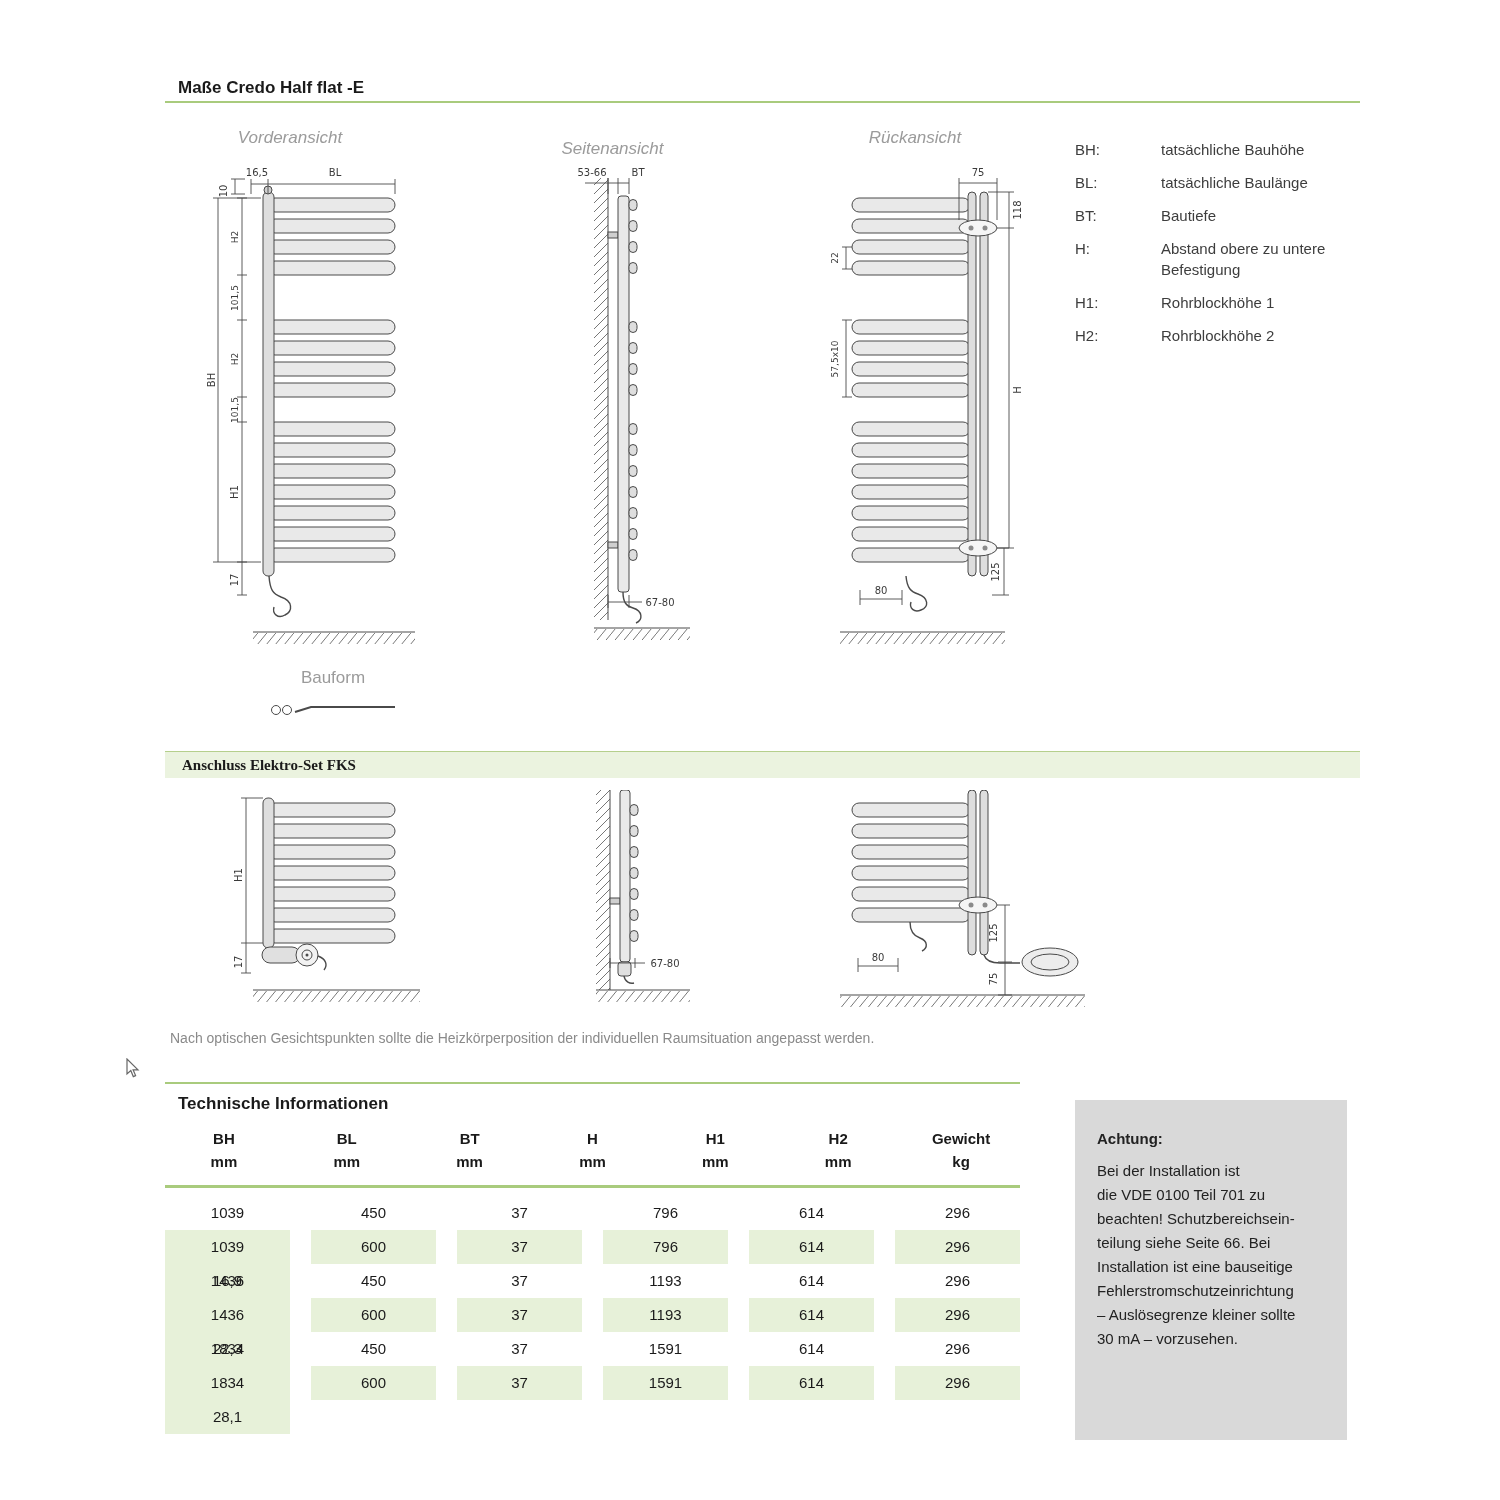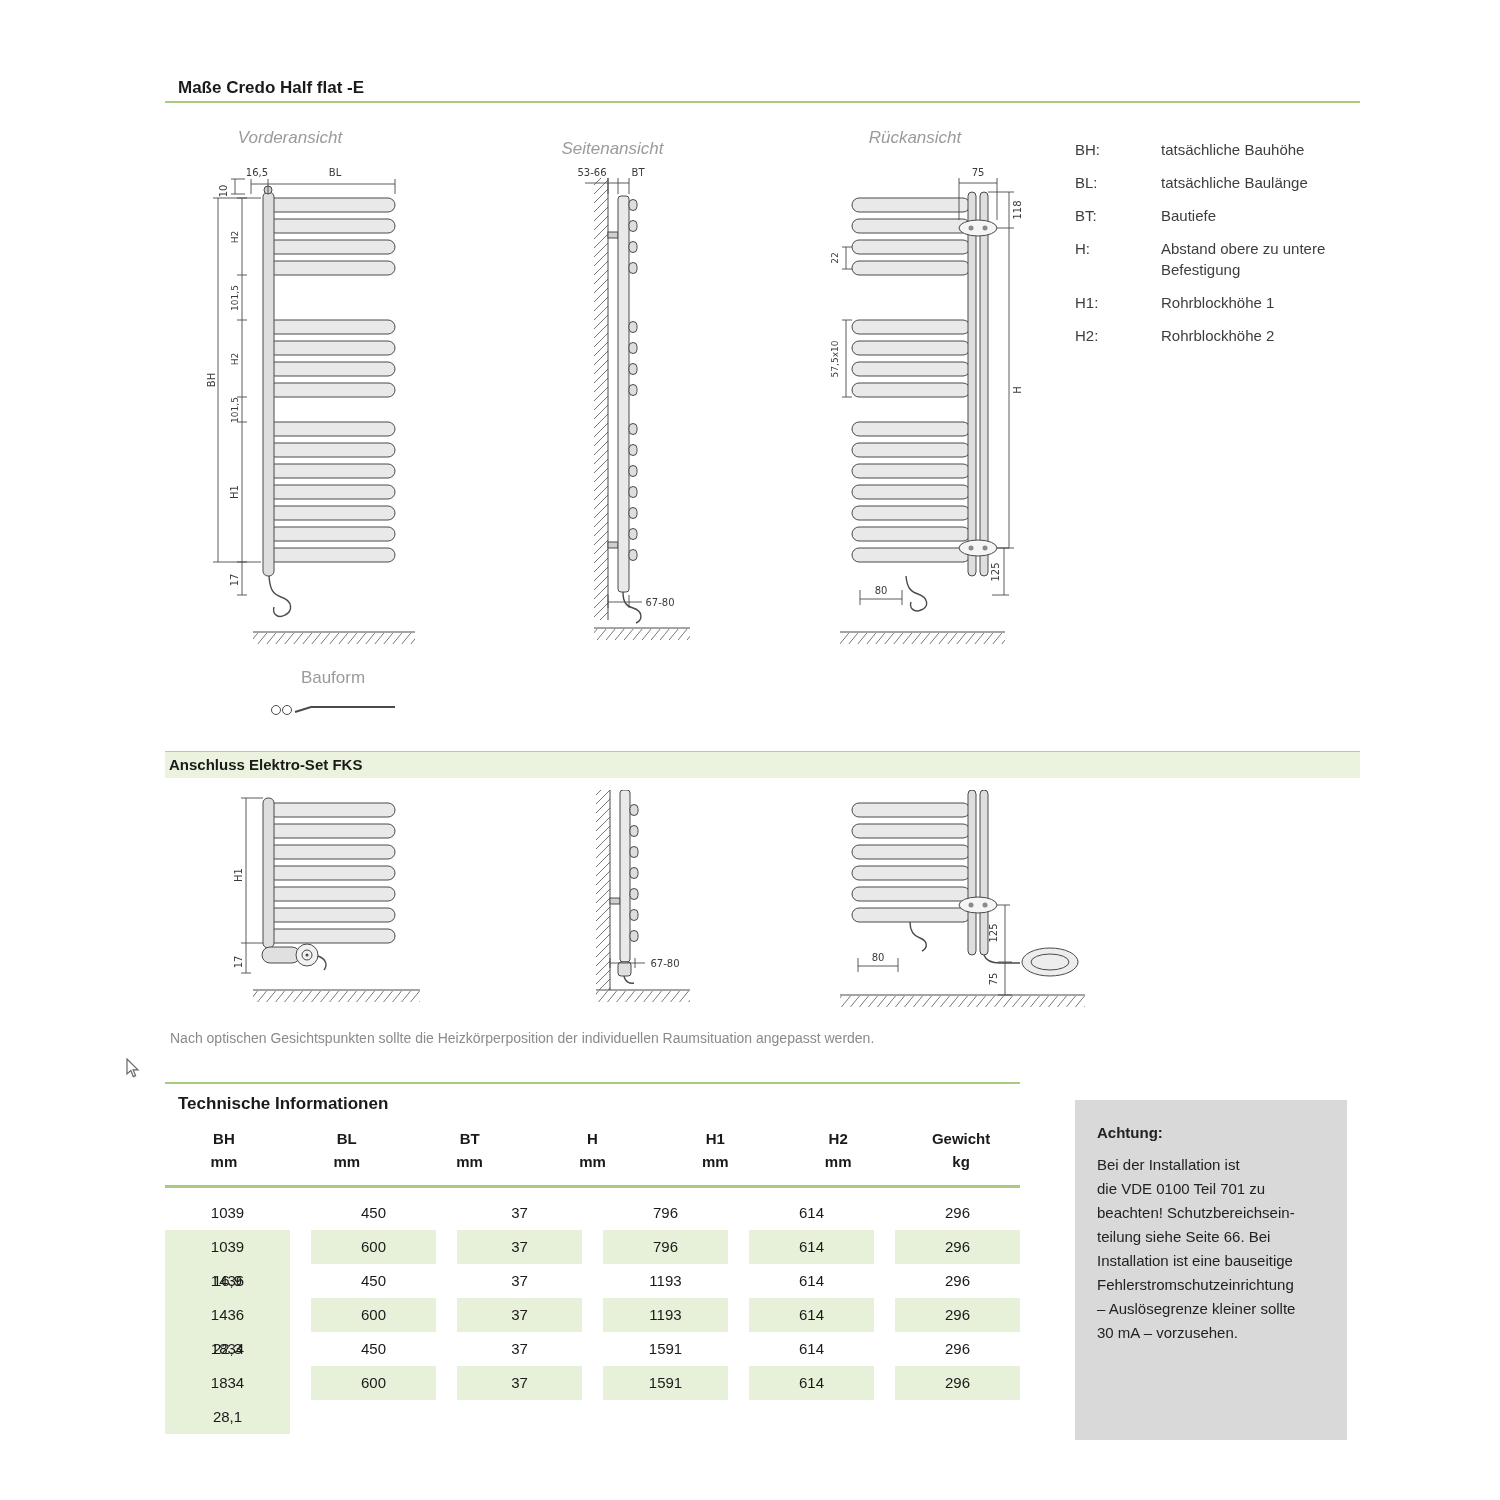--- a/index.html
+++ b/index.html
@@ -22,36 +22,36 @@
   .drawing text{font-family:"DejaVu Sans",sans-serif;font-size:10px;fill:#3a3a3a;}
   .drawing text.t9{font-size:9px;}
   .legend{position:absolute;left:1075px;top:139px;width:280px;font-size:15px;color:#3d3d3d;}
   .lrow{display:flex;margin-bottom:12px;line-height:21px;}
   .lkey{width:74px;flex:none;}
   .lval{width:196px;margin-left:12px;}
   .bauform-label{position:absolute;left:268px;top:668px;width:130px;text-align:center;
                  font-size:17px;color:#9b9b9b;}
   .section-bar{position:absolute;left:165px;top:751px;width:1195px;height:27px;
                background:var(--sectiongreen);border-top:1px solid #b5cf8c;}
-  .section-bar span{display:block;padding-left:4px;line-height:26px;
-                    font-size:15px;font-weight:bold;}
+  .section-bar span{display:block;padding-left:17px;line-height:26px;
+                    font-size:15px;font-weight:bold;font-family:Liberation Serif, serif;}
   .note{position:absolute;left:170px;top:1030px;width:760px;font-size:14px;color:#8a8a8a;}
   .table-title{position:absolute;left:178px;top:1094px;font-size:17px;font-weight:bold;text-align:center;}
   .ttable{position:absolute;left:165px;top:1127px;width:855px;}
   .thead{display:grid;grid-template-columns:repeat(7,1fr);column-gap:5px;
          text-align:center;font-size:15px;font-weight:bold;}
   .thl,.thu{line-height:23px;}
   .thead-rule{height:3px;background:var(--accent);margin-top:12px;}
   #table-body{margin-top:8px;}
   .trow{display:grid;grid-template-columns:repeat(6,1fr);column-gap:21px;
         height:34px;text-align:center;font-size:15px;}
   .tcell{line-height:34px;}
   .trow.green .tcell{background:var(--rowgreen);}
   .warning{position:absolute;left:1075px;top:1100px;width:272px;height:340px;
-           background:var(--warngray);padding:24px 22px;font-size:15px;color:#222;}
+           background:var(--warngray);padding:30px 22px;font-size:15px;color:#222;}
   .warning-title{font-weight:bold;margin-bottom:12px;}
   .warning-line{line-height:24px;}
   .cursor{position:absolute;}
 </style>
 </head>
 <body>
 
 <div class="page-title">Maße Credo Half flat -E</div>
 <div class="rule rule-title"></div>
 

